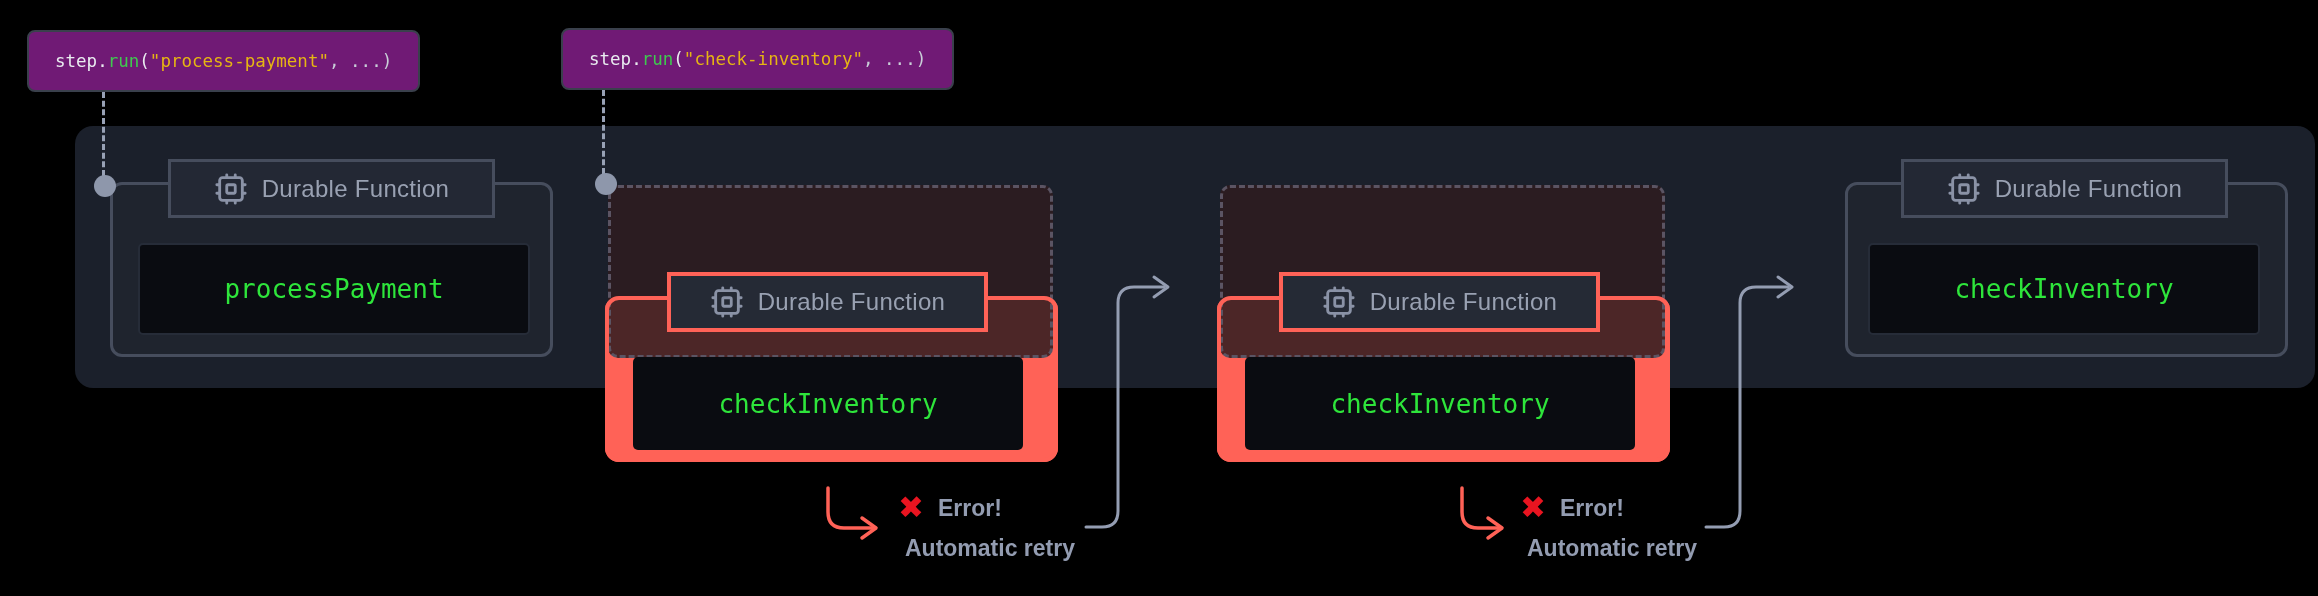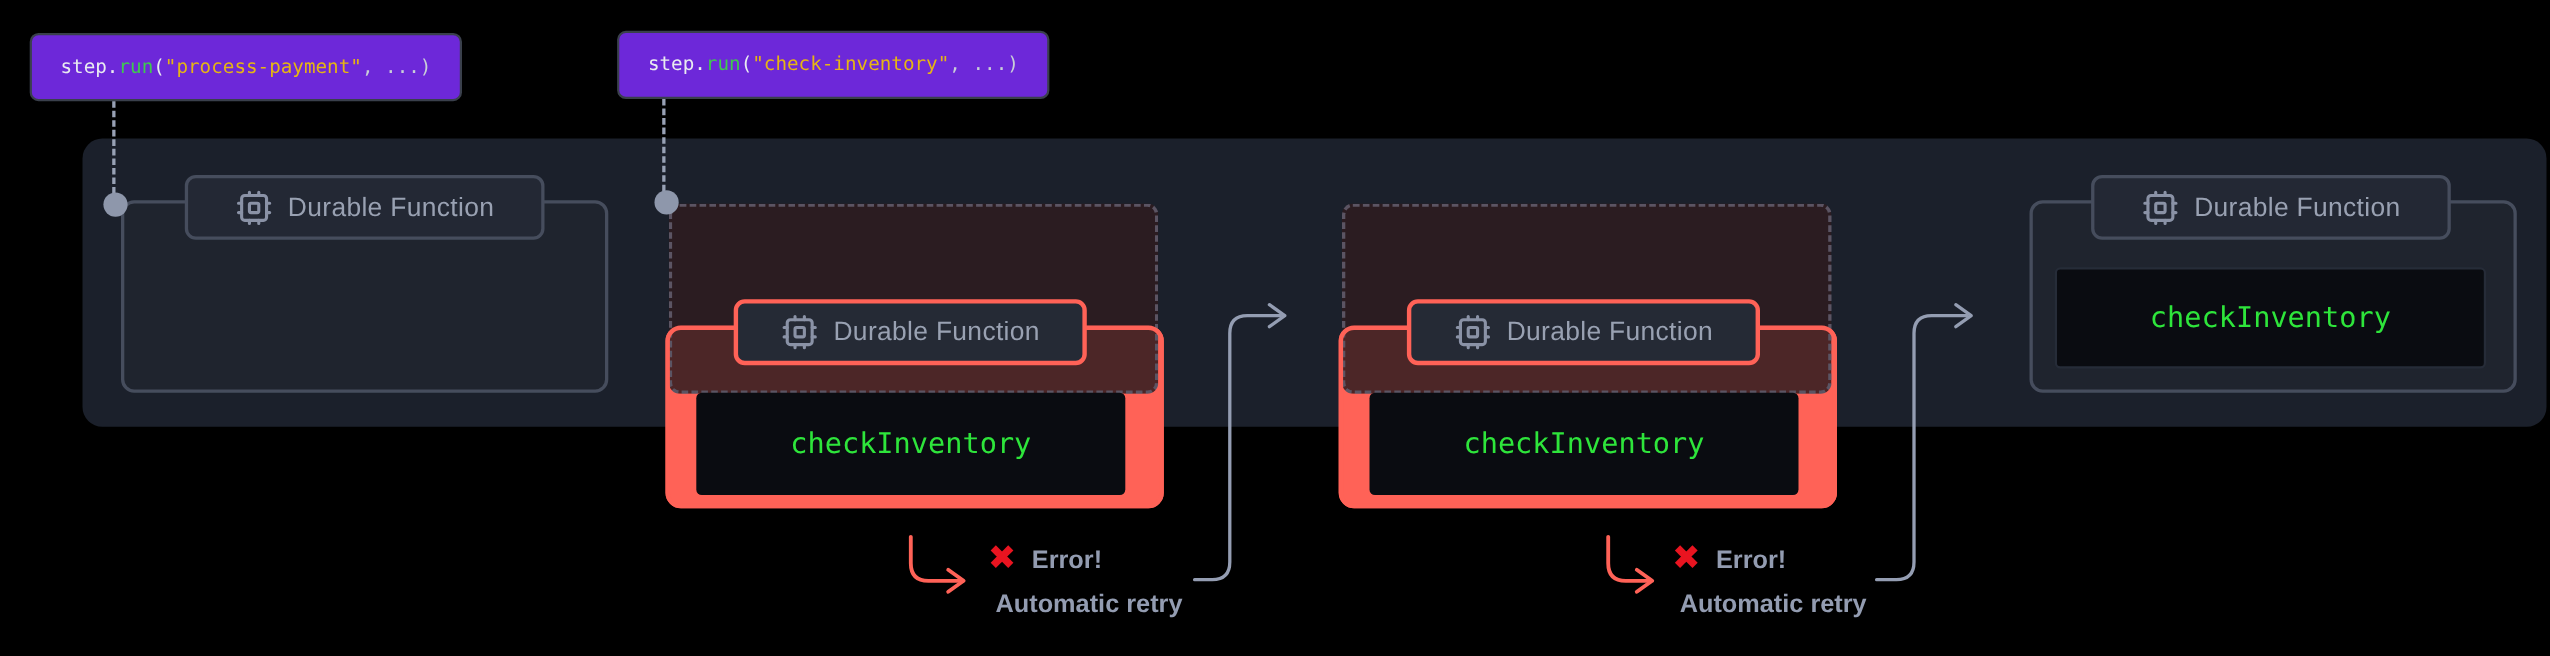--- a/index.html
+++ b/index.html
@@ -5,21 +5,21 @@
   html,body{margin:0;padding:0;background:#000;}
   .canvas{position:relative;width:2318px;height:596px;background:#000;overflow:hidden;
           font-family:"Liberation Sans",sans-serif;}
 
   
   .panel{position:absolute;left:75px;top:126px;width:2240px;height:262px;
          background:#1b202b;border-radius:18px;}
 
   
   .code-label{position:absolute;height:62px;display:flex;align-items:center;
-              padding:0 26px;background:#6d28d9;border:2px solid #3a404c;border-radius:8px;
+              padding:0 26px;background:#701a75;border:2px solid #3a404c;border-radius:8px;
               font-family:"DejaVu Sans Mono","Liberation Mono",monospace;font-size:17.5px;
               white-space:pre;box-sizing:border-box;}
   .lbl1{left:27px;top:30px;}
   .lbl2{left:561px;top:28px;}
   .tok-plain{color:#e9ebf0;}
   .tok-method{color:#3fc94f;}
   .tok-string{color:#e6b513;}
   .tok-dim{color:#c9ced8;}
 
   
@@ -30,21 +30,21 @@
   .nc1{left:94px;top:175px;}
   .nc2{left:595px;top:173px;}
 
   
   .fn-box{position:absolute;box-sizing:border-box;border:3px solid #464d5d;border-radius:12px;
           background:#1f242e;z-index:2;}
   .g1-box{left:110px;top:182px;width:443px;height:175px;}
   .g4-box{left:1845px;top:182px;width:443px;height:175px;}
 
   .badge{position:absolute;box-sizing:border-box;display:flex;align-items:center;justify-content:center;
-         gap:14px;background:#232834;border:3px solid #464d5d;border-radius:10px;
+         gap:14px;background:#232834;border:3px solid #464d5d;border-radius:0;
          color:#99a1b2;font-size:24px;font-weight:500;letter-spacing:.3px;z-index:5;}
   .g1-badge{left:168px;top:159px;width:327px;height:59px;}
   .g4-badge{left:1901px;top:159px;width:327px;height:59px;}
   .badge .cpu{display:flex;color:#8a92a6;}
   .badge.error{border:4px solid #ff6257;background:#252a35;}
 
   .code-box{position:absolute;box-sizing:border-box;display:flex;align-items:center;justify-content:center;
             background:#0a0c11;border:2px solid #262c38;border-radius:5px;
             font-family:"DejaVu Sans Mono","Liberation Mono",monospace;font-size:26px;color:#2ee53b;z-index:5;}
   .g1-code{left:138px;top:243px;width:392px;height:92px;}
@@ -91,20 +91,21 @@
   <div class="badge g1-badge">
     <span class="cpu">
       <svg width="34" height="34" viewBox="0 0 24 24" fill="none" stroke="currentColor" stroke-width="2" stroke-linecap="round" stroke-linejoin="round">
           <rect x="4" y="4" width="16" height="16" rx="2"></rect>
           <rect x="9" y="9" width="6" height="6" rx="1"></rect>
           <path d="M15 2v2M15 20v2M9 2v2M9 20v2M2 15h2M2 9h2M20 15h2M20 9h2"></path>
         </svg>
     </span>
     <span>Durable Function</span>
   </div>
+  <div class="code-box g1-code">processPayment</div>
 
   <div class="salmon-fill g2-salmon"></div>
   <div class="dashed-box g2-dash"></div>
   <div class="salmon-border g2-sb"></div>
   <div class="badge error g2-badge">
     <span class="cpu">
       <svg width="34" height="34" viewBox="0 0 24 24" fill="none" stroke="currentColor" stroke-width="2" stroke-linecap="round" stroke-linejoin="round">
           <rect x="4" y="4" width="16" height="16" rx="2"></rect>
           <rect x="9" y="9" width="6" height="6" rx="1"></rect>
           <path d="M15 2v2M15 20v2M9 2v2M9 20v2M2 15h2M2 9h2M20 15h2M20 9h2"></path>

